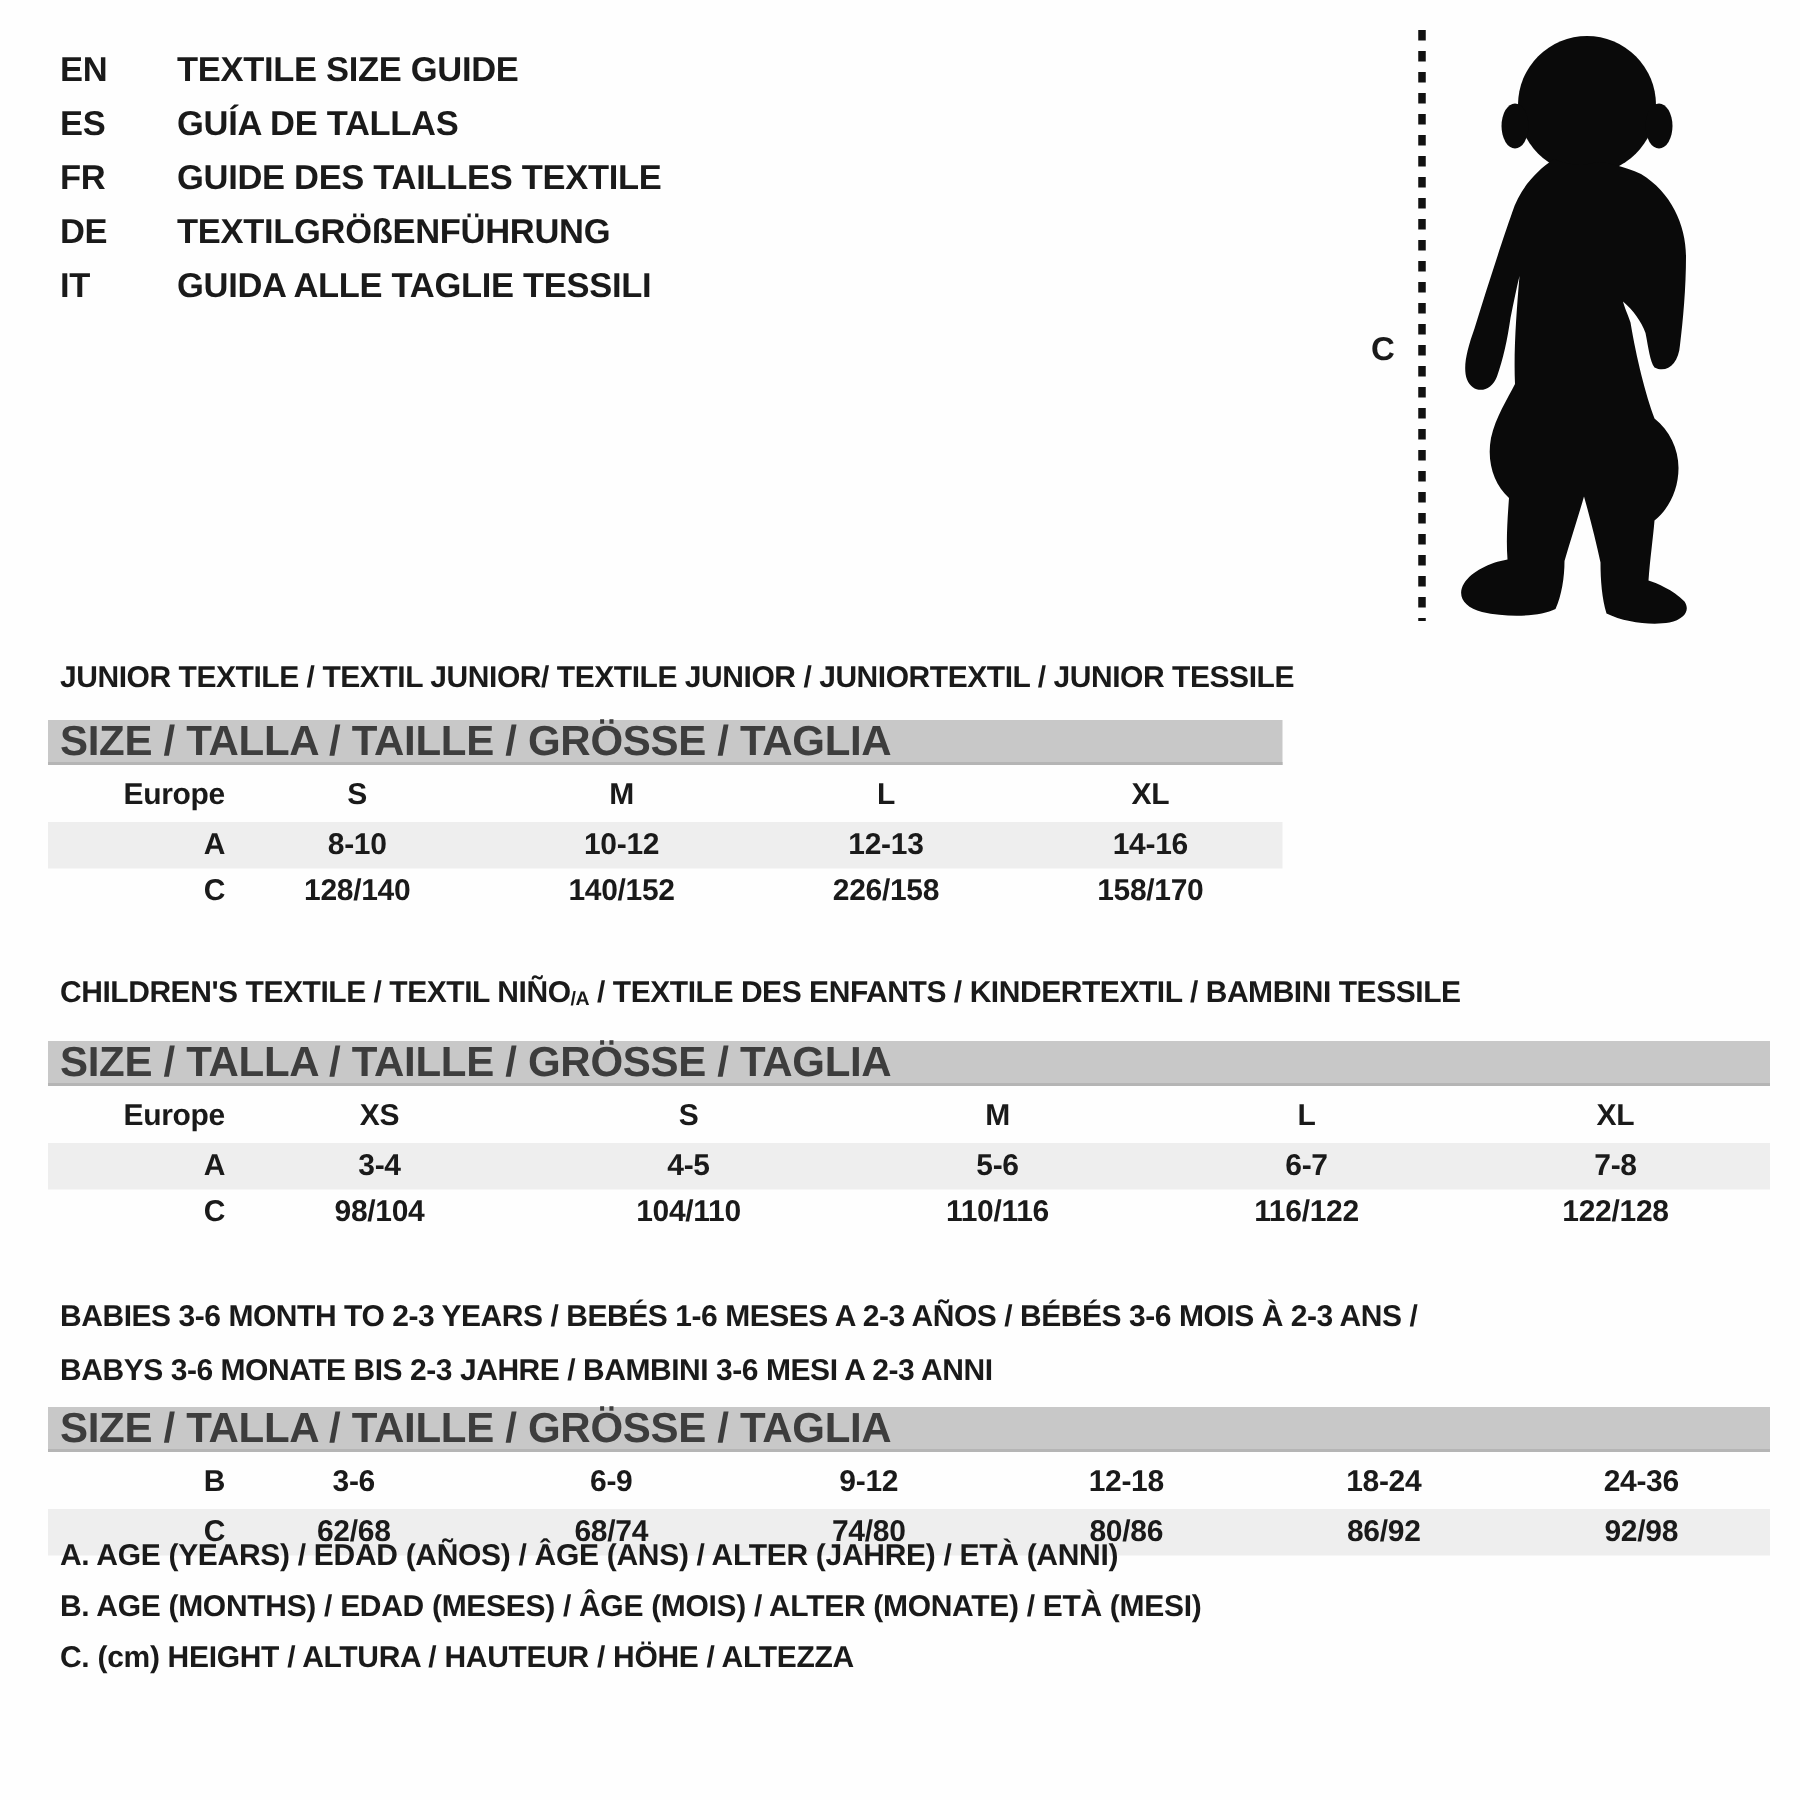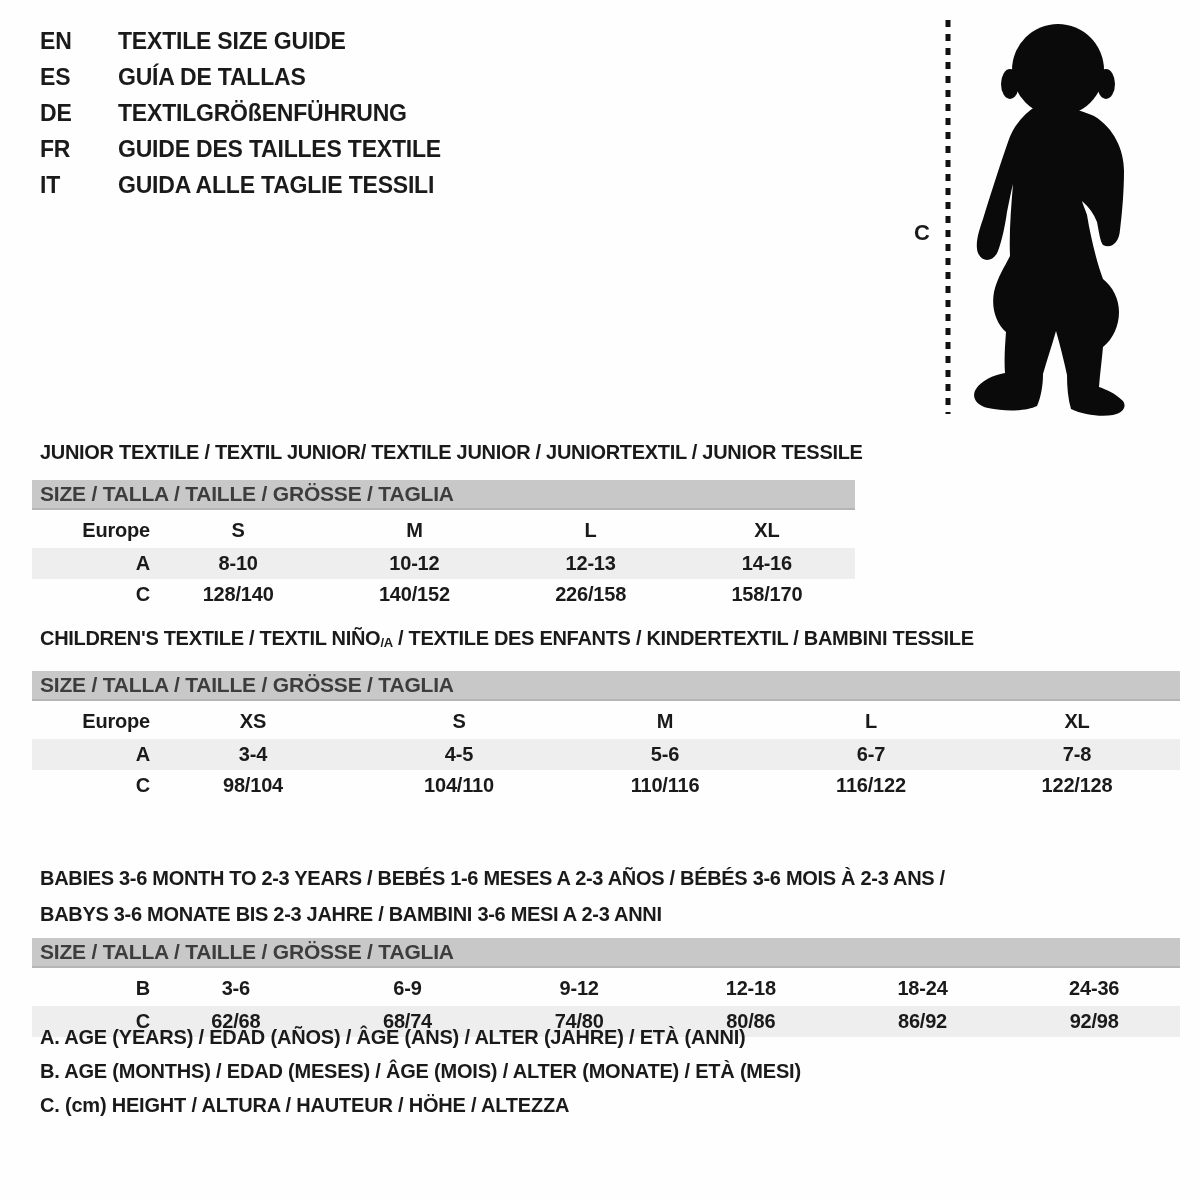--- a/index.html
+++ b/index.html
@@ -4,36 +4,36 @@
 <style>
   html,body{margin:0;padding:0;background:#fff;}
   .page{
     position:relative;width:1200px;height:1200px;background:#fefefe;
     color:#1a1a1a;font-family:"Liberation Sans",sans-serif;font-weight:700;
     letter-spacing:-0.2px;overflow:hidden;
   }
 
   
   .lang-header{position:absolute;left:40px;top:28px;}
-  .lang-row{display:flex;height:36px;font-size:23px;}
+  .lang-row{display:flex;height:36px;align-items:center;font-size:23px;}
   .lang-code{width:78px;}
 
   
   .figure-svg{position:absolute;left:896px;top:8px;}
   .c-label{position:absolute;left:914px;top:220px;font-size:22px;}
 
   
   .size-table{position:absolute;left:32px;}
   .table-junior{top:430px;width:823px;}
-  .table-children{top:616px;width:1148px;}
+  .table-children{top:640px;width:1148px;}
   .table-babies{top:856px;width:1148px;}
   .table-title{font-size:20px;line-height:24px;margin:10px 0 12px 8px;letter-spacing:-0.3px;white-space:nowrap;}
   .table-title .small{font-size:13px;vertical-align:-2px;}
   .band{
-    background:#c8c8c8;color:#3d3d3d;height:30px;line-height:28px;font-size:21px;
+    background:#c8c8c8;color:#3d3d3d;height:30px;line-height:28px;font-size:28px;
     padding-left:8px;border-bottom:2px solid #b5b5b5;box-sizing:border-box;margin-bottom:3px;
   }
   .table-junior .band,.table-children .band{margin-top:16px;}
   .table-babies .band{margin-top:2px;}
   .trow{display:flex;height:31px;line-height:31px;font-size:20px;}
   .trow.tall{height:35px;line-height:35px;}
   .trow.shaded{background:#eeeeee;}
   .cell{flex:1;text-align:center;}
   .cell.label{flex:0 0 118px;text-align:right;padding-left:8px;box-sizing:border-box;}
 
@@ -49,26 +49,26 @@
   <section class="lang-header" id="langs">
       <div class="lang-row">
         <span class="lang-code">EN</span>
         <span class="lang-label">TEXTILE SIZE GUIDE</span>
       </div>
       <div class="lang-row">
         <span class="lang-code">ES</span>
         <span class="lang-label">GUÍA DE TALLAS</span>
       </div>
       <div class="lang-row">
+        <span class="lang-code">FR</span>
+        <span class="lang-label">GUIDE DES TAILLES TEXTILE</span>
+      </div>
+      <div class="lang-row">
         <span class="lang-code">DE</span>
         <span class="lang-label">TEXTILGRÖßENFÜHRUNG</span>
-      </div>
-      <div class="lang-row">
-        <span class="lang-code">FR</span>
-        <span class="lang-label">GUIDE DES TAILLES TEXTILE</span>
       </div>
       <div class="lang-row">
         <span class="lang-code">IT</span>
         <span class="lang-label">GUIDA ALLE TAGLIE TESSILI</span>
       </div>
     </section>
 
   <div>
     <svg class="figure-svg" width="260" height="412" viewBox="0 0 260 412" aria-hidden="true">
       <line x1="52" y1="12" x2="52" y2="406" stroke="#111" stroke-width="5" stroke-dasharray="7 7"></line>

